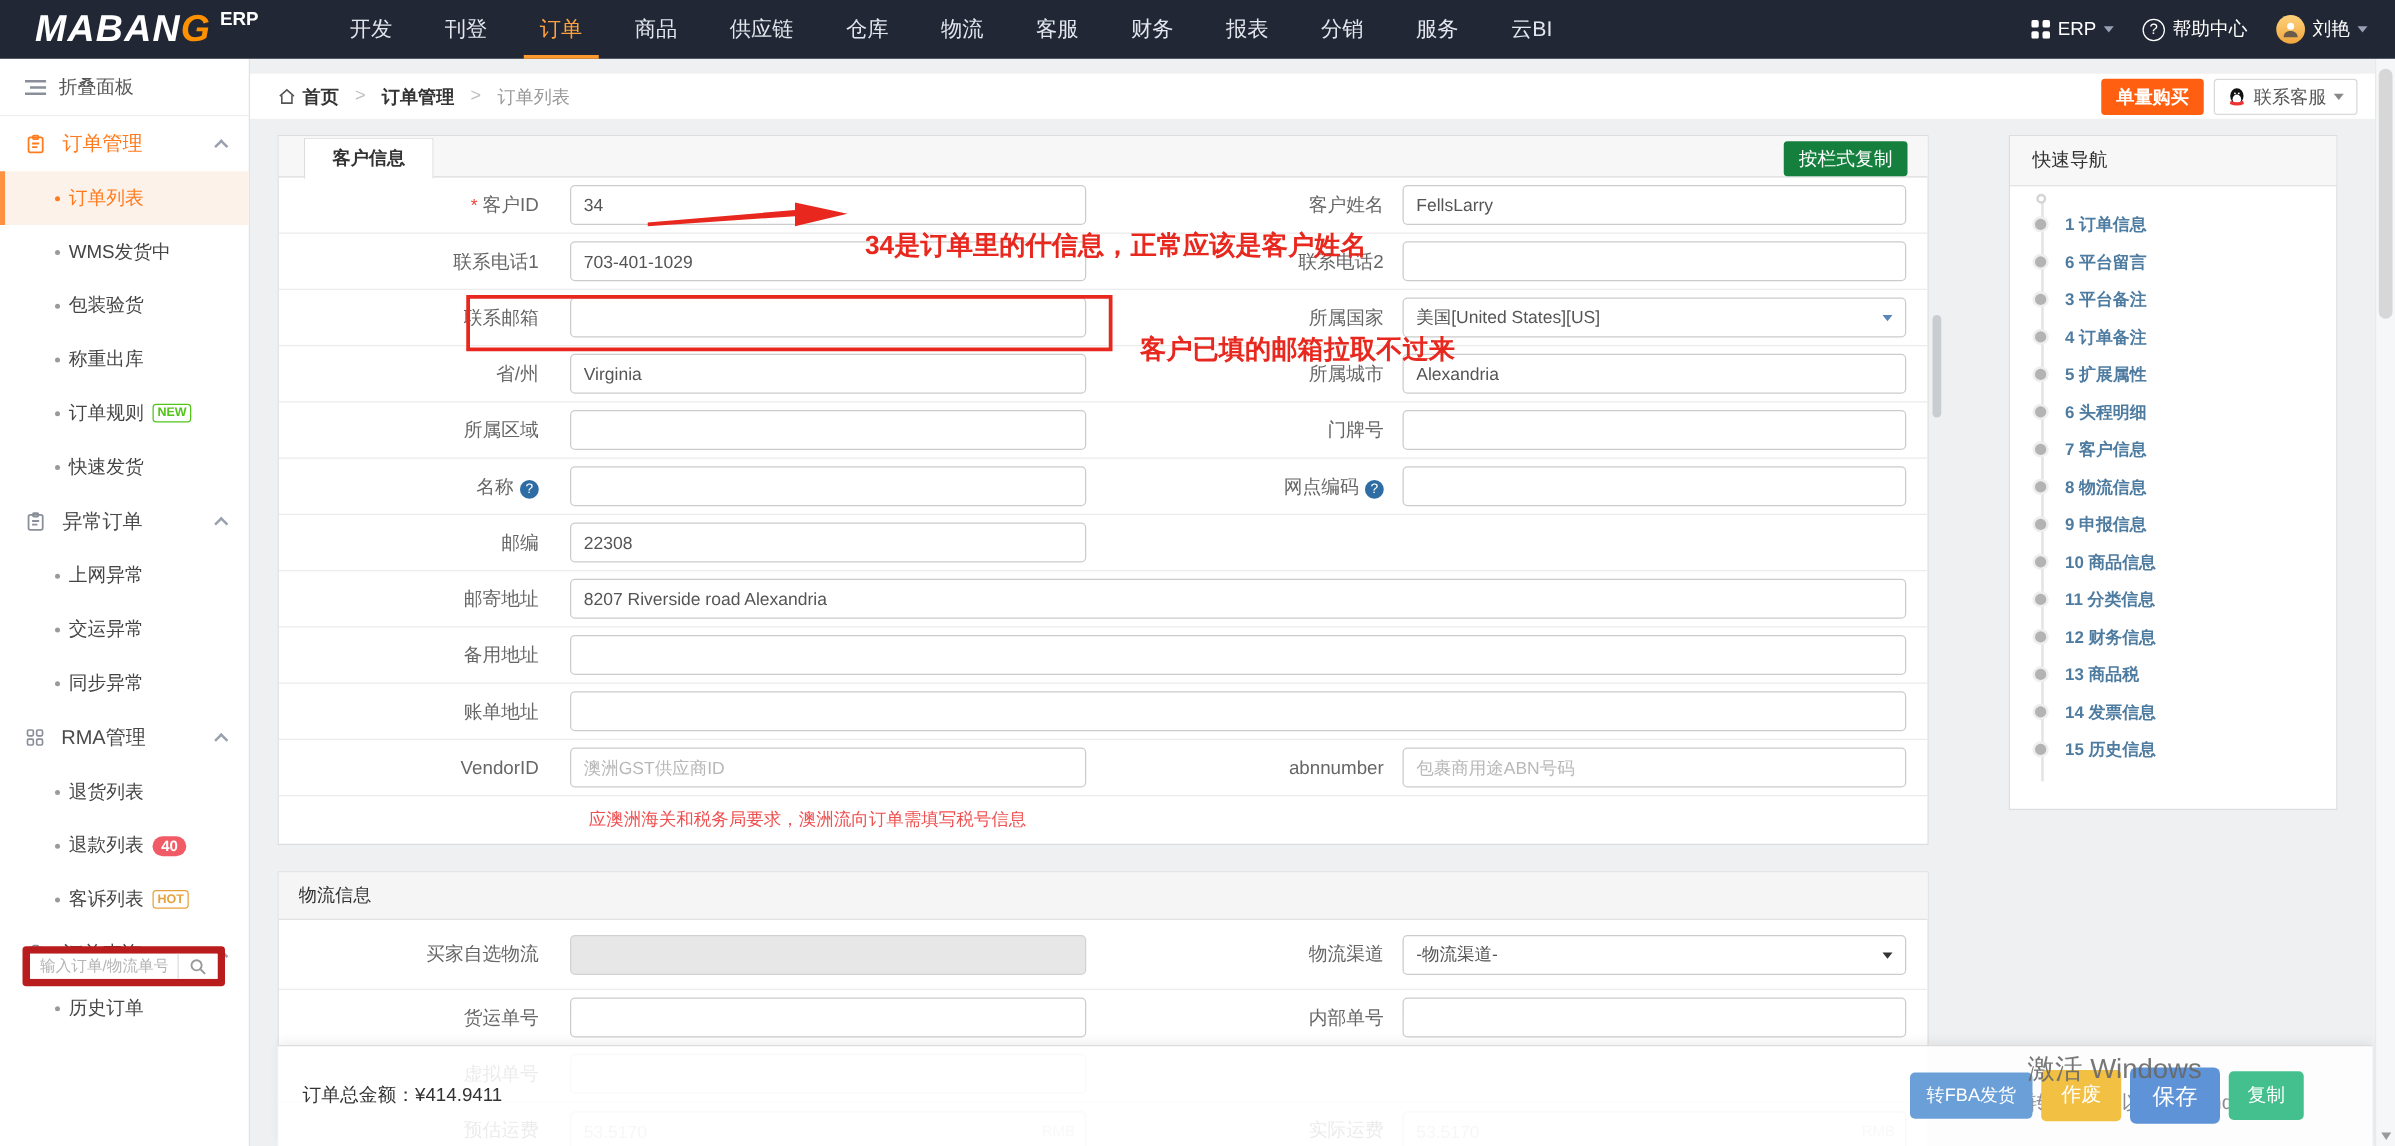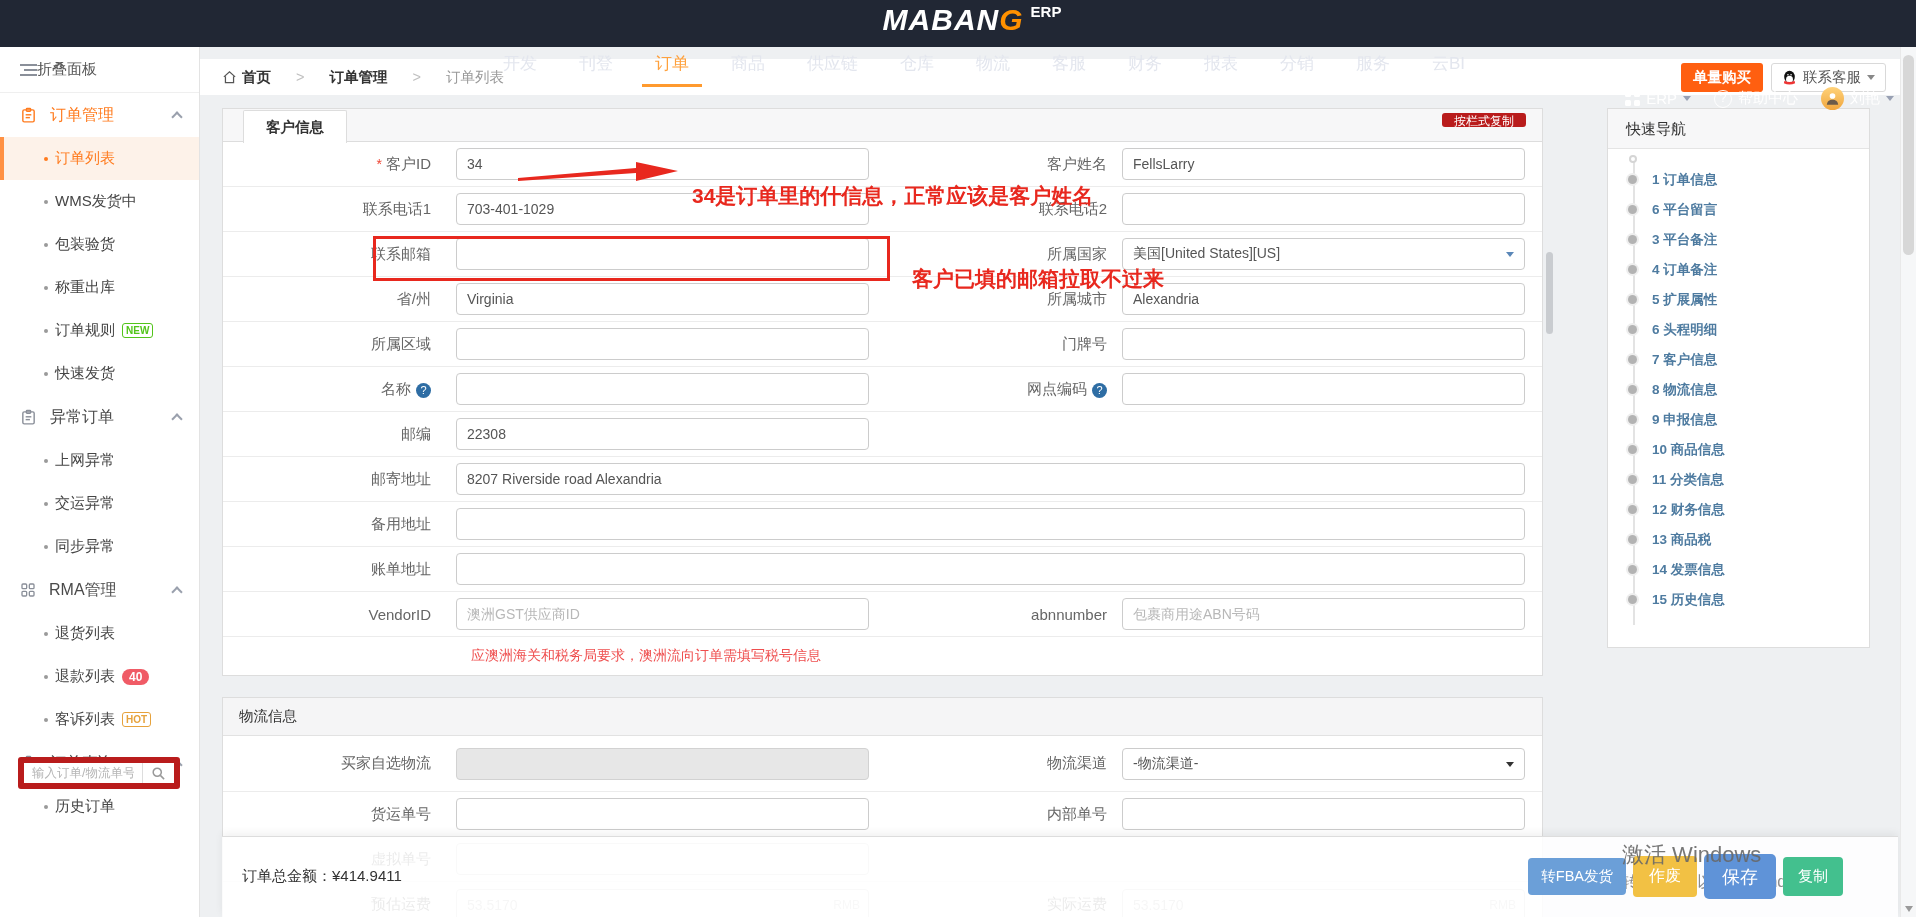--- a/index.html
+++ b/index.html
@@ -1,68 +1,68 @@
 <!DOCTYPE html>
 <html><head>
 <meta charset="utf-8">
 <style>
   * { margin:0; padding:0; box-sizing:border-box; }
   html,body { width:1916px; height:917px; overflow:hidden; }
   body { position:relative; background:#eef0f2; font-family:"Liberation Sans","DejaVu Sans",sans-serif; color:#333; }
 
   
-  .navbar { position:absolute; top:0; left:0; width:100%; height:47px; background:#212734; display:flex; align-items:center; z-index:100;flex-direction:column; }
+  .navbar { position:absolute; top:0; left:0; width:100%; height:47px; background:#212734; display:flex; align-items:center; z-index:100; }
   .logo-wrap { margin-left:28px; display:flex; align-items:flex-start; cursor:pointer; }
   .logo-main { font-size:30px; font-weight:800; color:#fff; letter-spacing:1px; font-style:italic; line-height:40px; }
   .logo-g { color:#ff9100; }
   .logo-sub { font-size:15px; color:#fff; font-weight:700; margin:3px 0 0 7px; }
   .nav-menu { display:flex; margin-left:52px; height:47px; }
   .nav-item { padding:0 21px; font-size:17px; color:#e3e6ee; line-height:47px; position:relative; cursor:pointer; white-space:nowrap; }
   .nav-item.active { color:#ffa13d; }
   .nav-item.active::after { content:""; position:absolute; left:8px; right:8px; bottom:0; height:3px; background:#ff9a2e; }
   .nav-right { margin-left:auto; margin-right:22px; display:flex; align-items:center; gap:9px; color:#fff; font-size:15px; }
   .nav-right .grp { display:flex; align-items:center; gap:6px; cursor:pointer; margin-left:14px; }
   .caret { width:0; height:0; border-left:4px solid transparent; border-right:4px solid transparent; border-top:5px solid #98a0b3; display:inline-block; }
   .help-circle-nav { width:18px; height:18px; border:1.5px solid #fff; border-radius:50%; font-size:12px; line-height:15px; text-align:center; color:#fff; display:inline-block; }
   .avatar { width:23px; height:23px; border-radius:50%; background:linear-gradient(#ffd27a,#f0a63e); display:flex; align-items:center; justify-content:center; overflow:hidden; }
 
   
   .sidebar { position:absolute; top:47px; left:0; width:200px; bottom:0; background:#fff; border-right:1px solid #e3e3e3; z-index:50; }
-  .collapse-row { height:46px; display:flex; align-items:center; padding-left:20px; gap:0; color:#555; font-size:15px; border-bottom:1px solid #efefef; cursor:pointer; }
+  .collapse-row { height:46px; display:flex; align-items:center; padding-left:20px; gap:10px; color:#555; font-size:15px; border-bottom:1px solid #efefef; cursor:pointer; }
   .side-sec { height:44px; display:flex; align-items:center; padding:0 18px 0 20px; font-size:16px; color:#4a4a4a; gap:13px; cursor:pointer; }
   .side-sec.orange { color:#ff7b1e; }
   .chev { width:8px; height:8px; border-left:2px solid #9aa0ad; border-top:2px solid #9aa0ad; transform:rotate(45deg); margin-left:auto; margin-top:4px; }
   .side-item { height:43px; padding-left:44px; font-size:15px; color:#454545; position:relative; display:flex; align-items:center; gap:7px; cursor:pointer; }
   .side-item .dot { width:4px; height:4px; border-radius:50%; background:#9a9a9a; flex:none; }
   .side-item.active { color:#ff7b1e; background:#fdf2e9; }
   .side-item.active .dot { background:#ff7b1e; }
   .side-item.active::before { content:""; position:absolute; left:0; top:0; bottom:0; width:4px; background:#ff9143; }
   .badge-new { border:1px solid #52c41a; color:#52c41a; font-size:10px; font-weight:700; border-radius:3px; padding:1px 3px; background:#fff; }
   .badge-count { background:#f05b66; color:#fff; font-size:12px; font-weight:700; border-radius:9px; padding:1px 7px; }
   .badge-hot { border:1px solid #e6a23c; color:#e6a23c; font-size:10px; font-weight:700; border-radius:3px; padding:1px 3px; background:#fff; }
   .side-search { position:absolute; left:18px; bottom:128px; width:162px; height:32px; border:6px solid #b91c1c; border-radius:3px; display:flex; background:#fff; }
   .side-search input { flex:1; min-width:0; border:none; outline:none; padding:0 8px; font-size:12.5px; color:#555; font-family:inherit; }
   .side-search input::placeholder { color:#b5b5b5; }
   .side-search .sbtn { width:32px; border:none; border-left:1px solid #ddd; background:#fff; display:flex; align-items:center; justify-content:center; cursor:pointer; }
 
   
   .crumbbar { position:absolute; left:200px; right:0; top:59px; height:36px; background:#fff; display:flex; align-items:center; padding-left:22px; z-index:40; }
-  .crumb { display:flex; align-items:center; gap:25px; font-size:14.5px; }
+  .crumb { display:flex; align-items:center; gap:13px; font-size:14.5px; }
   .crumb .b { font-weight:700; color:#333; cursor:pointer; display:flex; align-items:center; gap:5px; }
   .crumb .sep { color:#c0c0c0; }
   .crumb .cur { color:#999; }
   .crumb-actions { margin-left:auto; margin-right:30px; display:flex; gap:8px; align-items:center; }
   .btn-buy { height:29px; background:#ff5f10; color:#fff; border:none; border-radius:3px; font-size:14.5px; font-weight:700; padding:0 12px; cursor:pointer; font-family:inherit; }
   .btn-contact { height:29px; background:#fff; border:1px solid #d9d9d9; border-radius:3px; color:#555; font-size:14.5px; padding:0 10px; display:flex; align-items:center; gap:6px; cursor:pointer; font-family:inherit; }
 
   
   .panel-customer { position:absolute; left:222px; top:108px; width:1321px; background:#fff; border:1px solid #ddd; z-index:5; }
   .tabstrip { height:33px; background:#f7f7f8; border-bottom:1px solid #ddd; display:flex; align-items:center; position:relative; }
   .tab-active { margin-left:20px; height:33px; background:#fff; border:1px solid #ddd; border-bottom:none; padding:0 22px; line-height:33px; font-size:14.5px; font-weight:700; color:#333; position:relative; top:1px; border-radius:2px 2px 0 0; cursor:pointer; }
-  .copy-btn { position:absolute; right:16px; top:4px; height:14px; padding:0 12px; background:#b91c1c; color:#fff; border:none; border-radius:3px; font-size:12px; cursor:pointer; font-family:inherit; }
+  .copy-btn { position:absolute; right:16px; top:4px; height:28px; padding:0 12px; background:#15803d; color:#fff; border:none; border-radius:3px; font-size:15px; cursor:pointer; font-family:inherit; }
   .frow { display:flex; align-items:center; height:45px; border-bottom:1px solid #ececec; }
   .frow:last-child { border-bottom:none; }
   .lbl-l { width:208px; text-align:right; font-size:15px; color:#666; flex:none; }
   .lbl-r { width:238px; text-align:right; font-size:15px; color:#666; flex:none; }
   .inp-l { width:413px; margin-left:25px; flex:none; position:relative; }
   .inp-r { width:403px; margin-left:15px; flex:none; position:relative; }
   .inp-full { width:1069px; margin-left:25px; flex:none; position:relative; }
   .fi { height:32px; width:100%; border:1px solid #ccc; border-radius:4px; padding:0 10px; font-size:14px; color:#555; background:#fff; font-family:inherit; outline:none; }
   .fi::placeholder { color:#b8b8b8; }
   .fi:disabled { background:#e7e7e7; border-color:#d2d2d2; }

